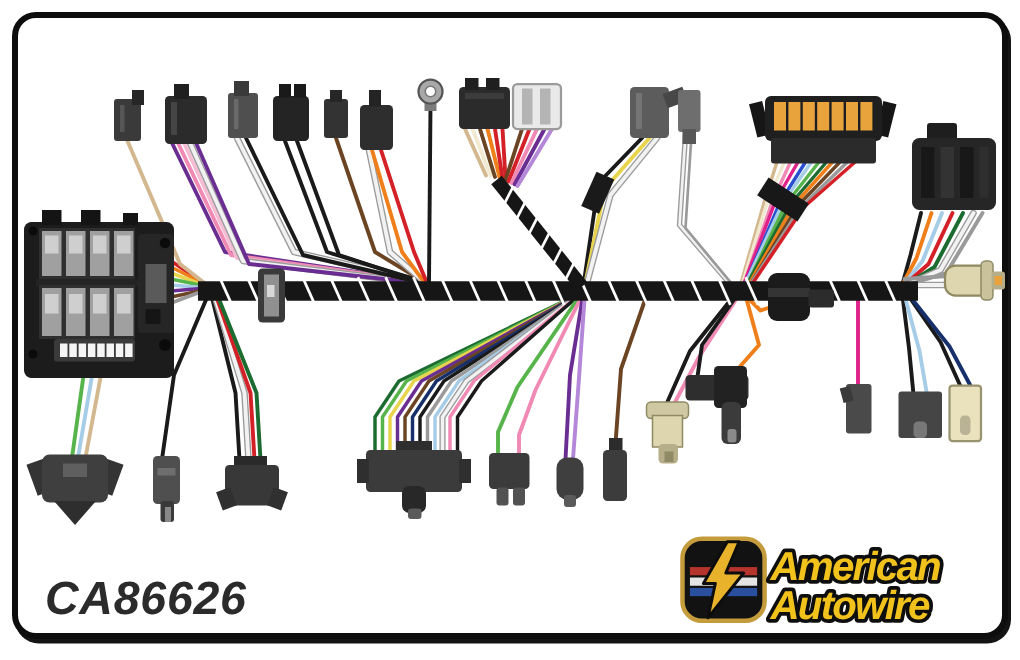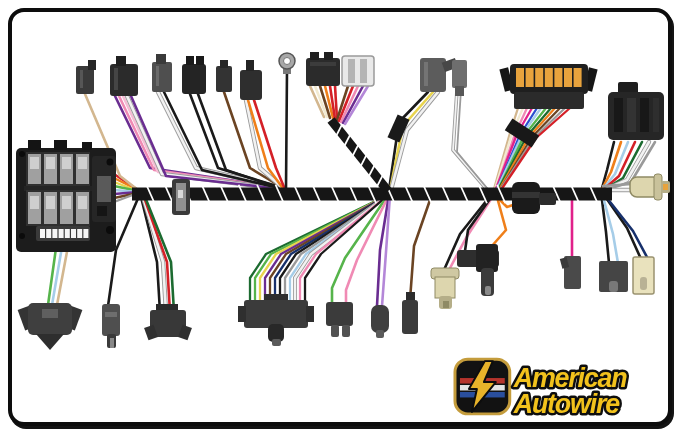--- a/index.html
+++ b/index.html
@@ -360,20 +360,21 @@
       </g>
       <g>
         <rect x="21" y="307" width="13" height="22" rx="0" fill="#343434" transform="rotate(-20 27.5 318)"></rect>
         <rect x="66" y="307" width="13" height="22" rx="0" fill="#343434" transform="rotate(20 72.5 318)"></rect>
         <rect x="28" y="303" width="44" height="32" rx="5" fill="#3f3f3f"></rect>
         <polygon points="36,334 64,334 50,350" fill="#2e2e2e"></polygon>
         <rect x="42" y="309" width="16" height="9" rx="0" fill="#5f5f5f"></rect>
       </g>
     </svg>
 
+  <div class="part-number">CA86626</div>
 
   <svg id="logo-svg" viewBox="0 0 215 64">
     <g>
       <rect x="3" y="3" width="55" height="55" rx="13" stroke-width="3" fill="#121212"></rect>
       <rect x="3" y="3" width="55" height="55" rx="13" fill="none" stroke-width="3" stroke="#c49c3c"></rect>
       <rect x="8" y="22" width="45" height="5.5" fill="#b5342c"></rect>
       <rect x="8" y="29" width="45" height="5.5" fill="#e4e4e4"></rect>
       <rect x="8" y="36" width="45" height="5.5" fill="#2a4f9e"></rect>
       <polygon points="33,5 17,33 25,33 20,56 44,26 32,26 41,5" stroke="#0d0d0d" stroke-width="2" stroke-linejoin="round" fill="#e8b32a"></polygon>
     </g>

